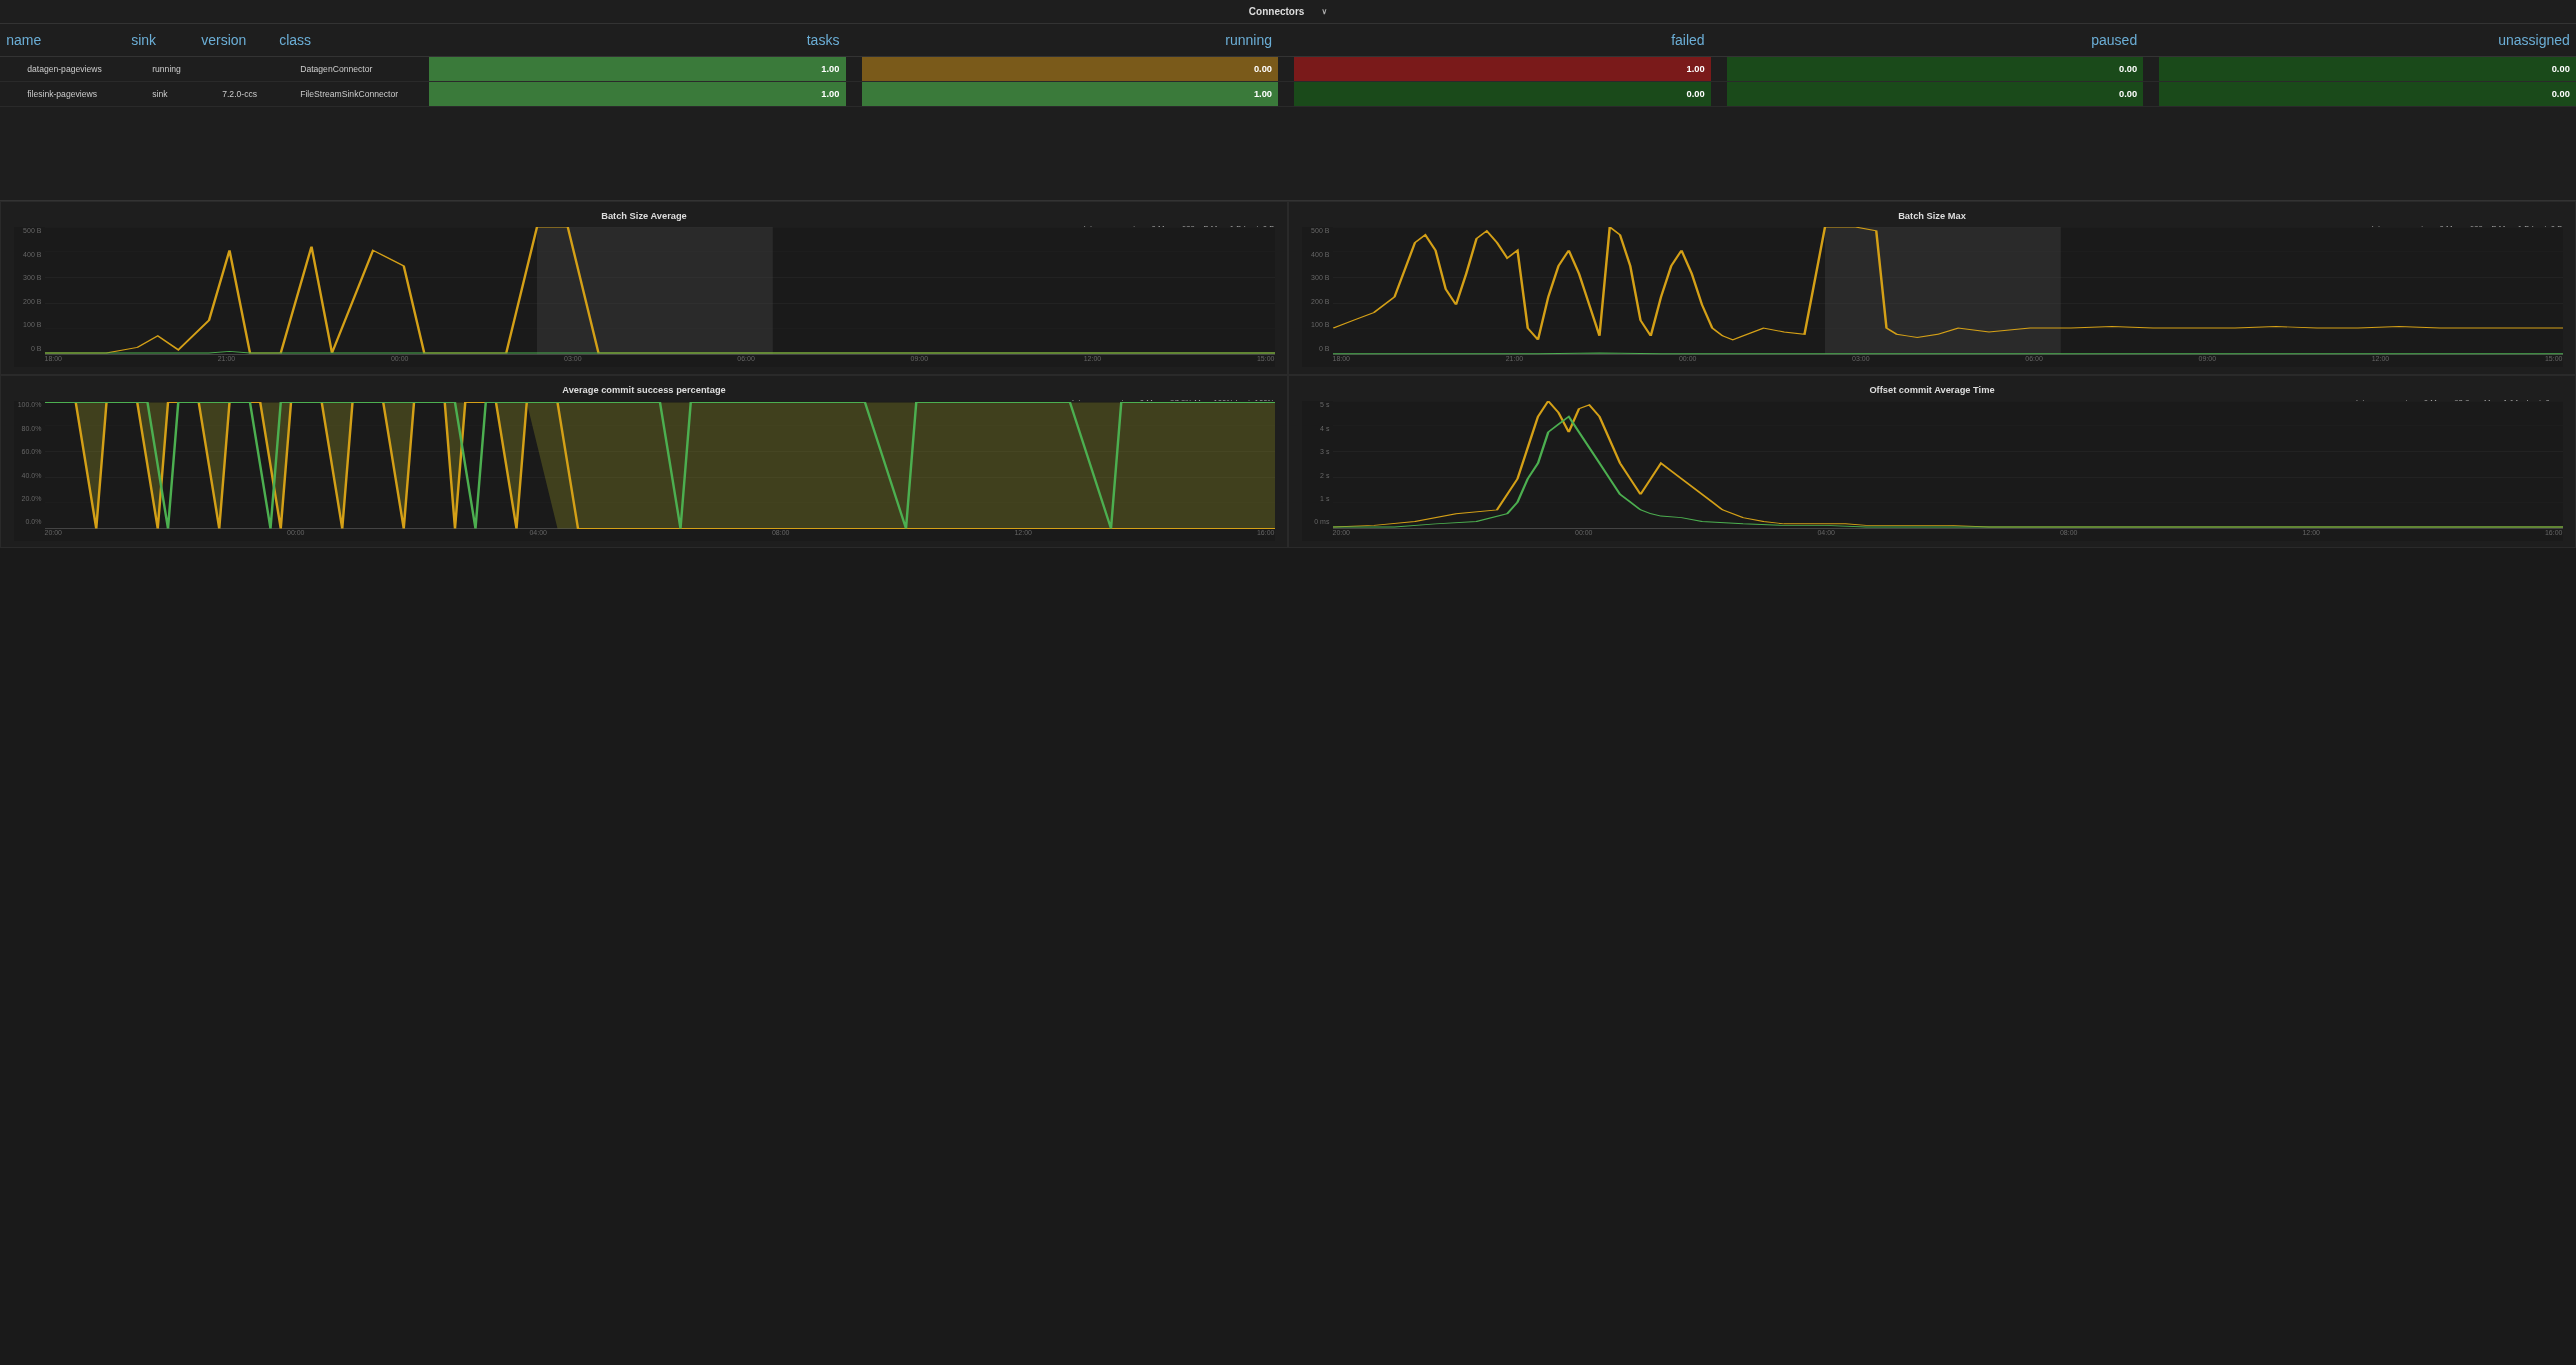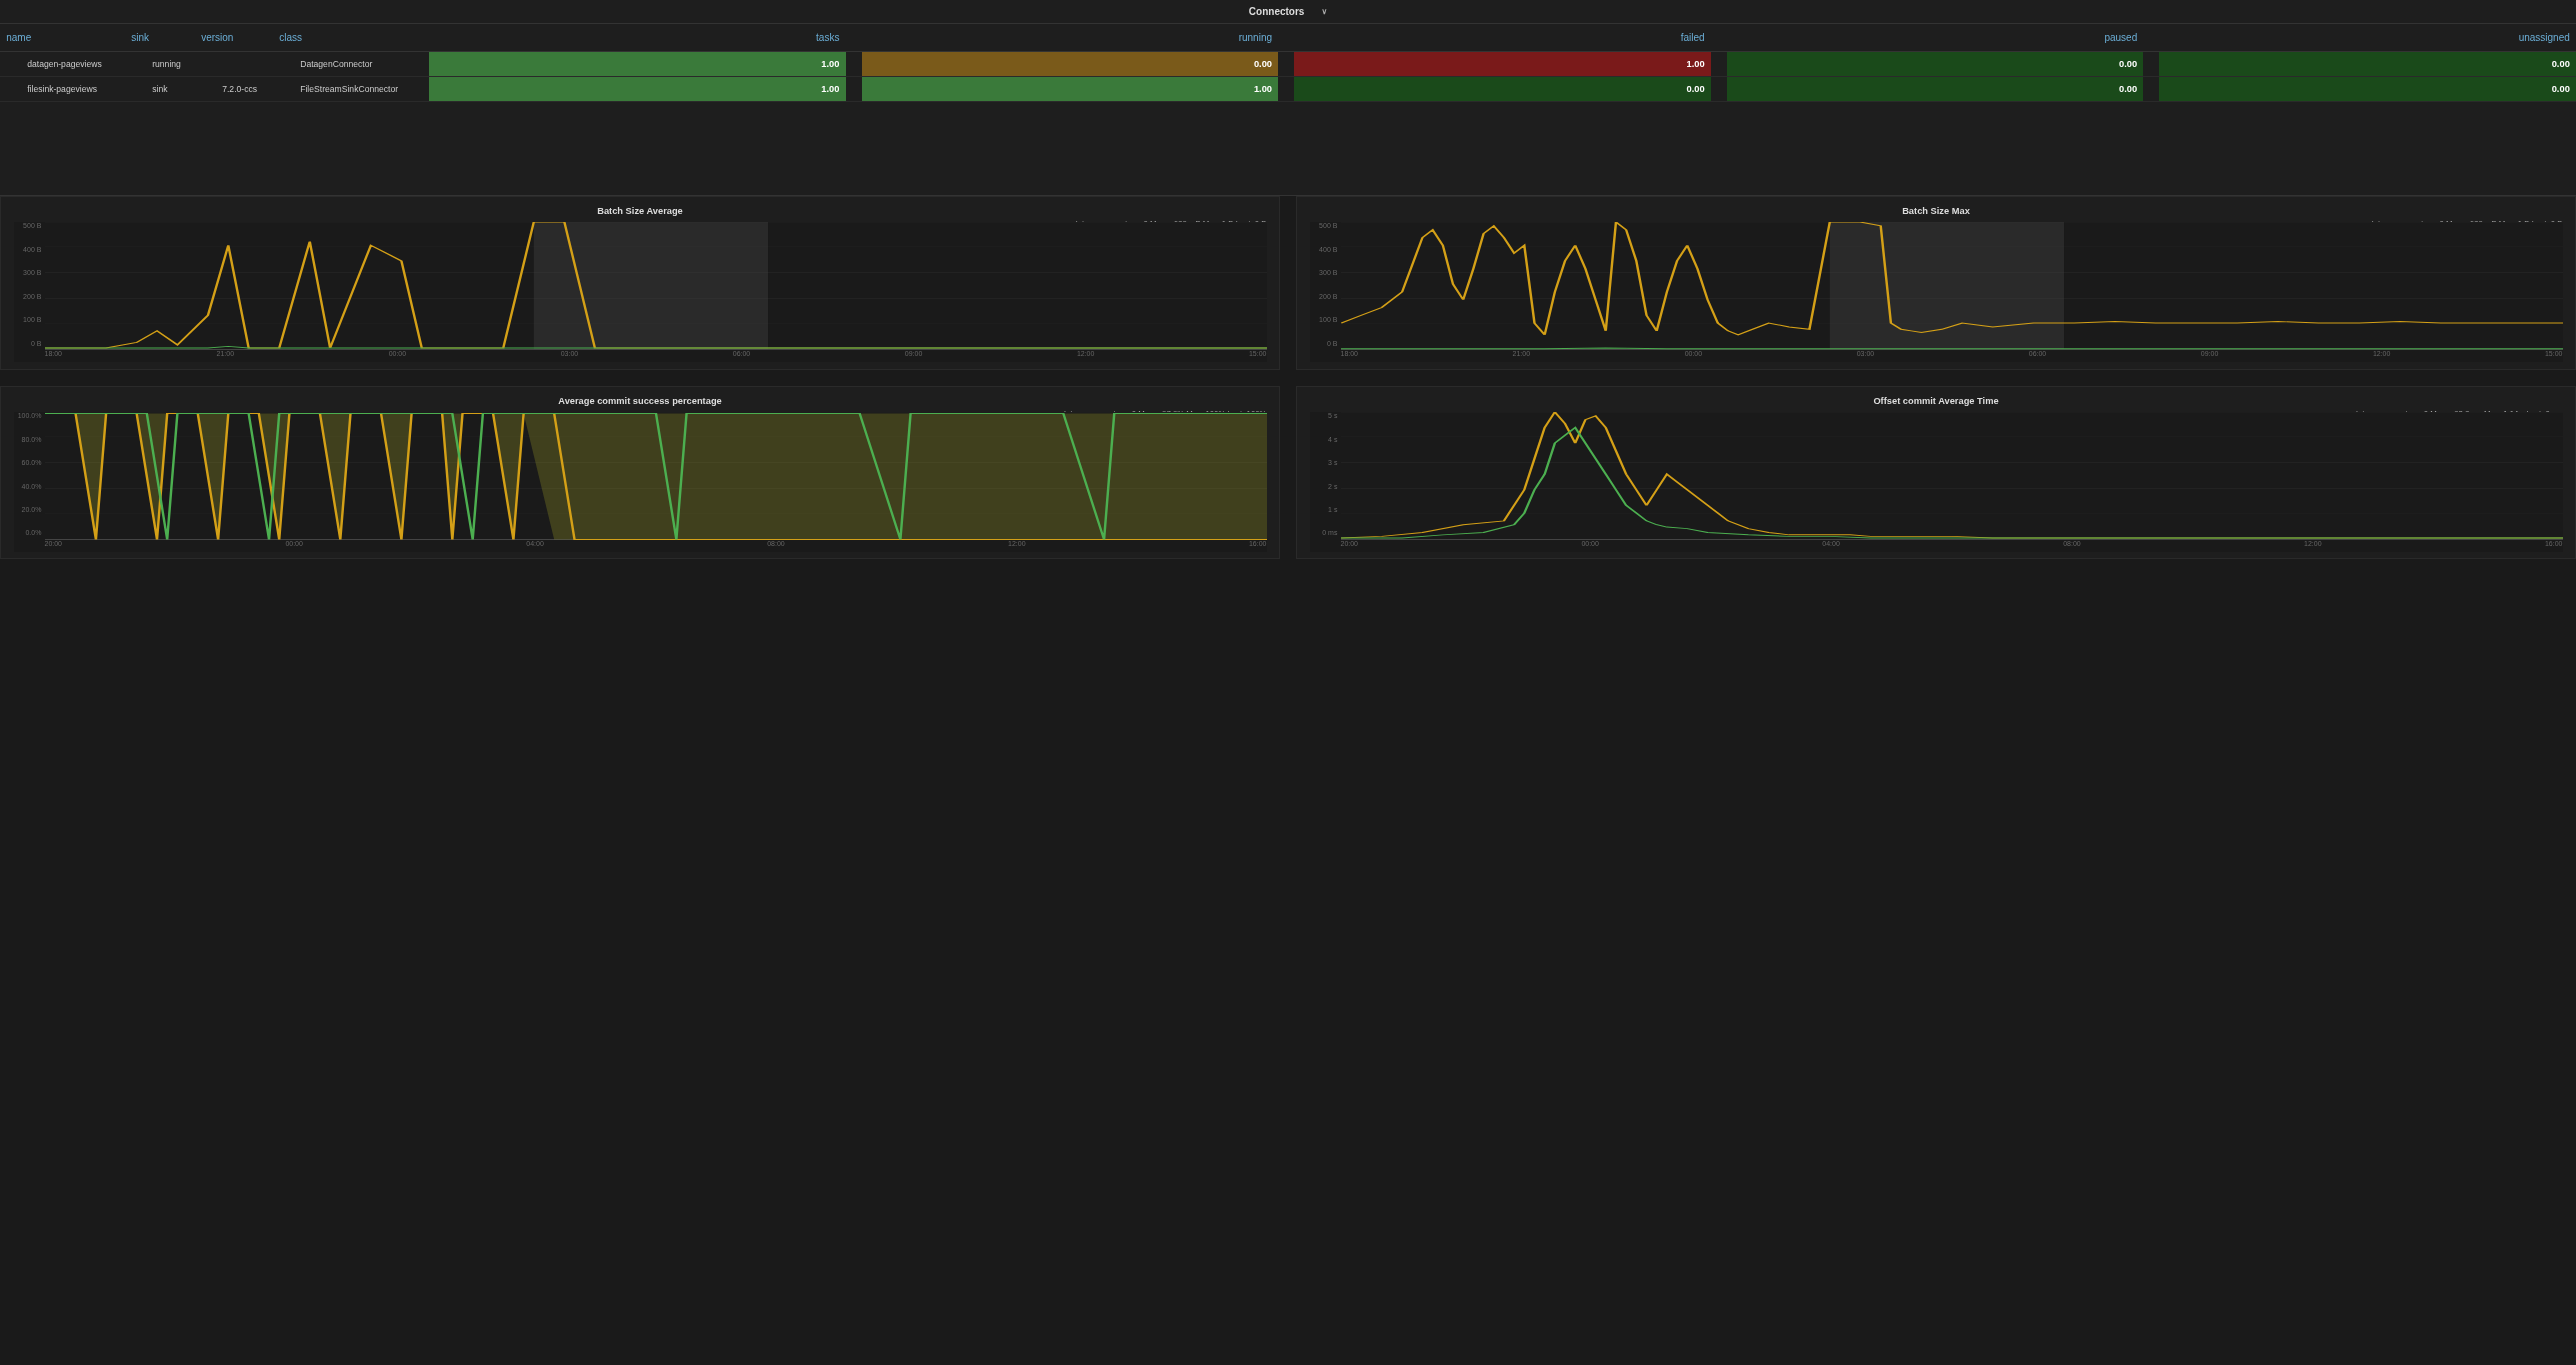--- a/index.html
+++ b/index.html
@@ -45,21 +45,21 @@
 
     .table-header-row {
       display: grid;
       grid-template-columns: 125px 70px 78px 140px 1fr 1fr 1fr 1fr 1fr;
       border-bottom: 0.8px solid #333;
       padding: 4.7px 0;
     }
 
     .table-header-row .col {
       color: #6baed6;
-      font-size: 10px;
+      font-size: 14px;
       padding: 3.1px 6.2px;
     }
 
     .table-header-row .col.right {
       text-align: right;
     }
 
     .table-data-row {
       display: grid;
       grid-template-columns: 125px 70px 78px 140px 1fr 1fr 1fr 1fr 1fr;
@@ -89,21 +89,21 @@
 
     .metric-cell.green { background: #3a7a3a; }
     .metric-cell.orange { background: #7a5a1a; }
     .metric-cell.red { background: #7a1a1a; }
     .metric-cell.dark-green { background: #1a4a1a; }
 
     
     .charts-section {
       display: grid;
       grid-template-columns: 1fr 1fr;
-      gap: 16px;
+      gap: 0;
     }
 
     .chart-panel {
       background: #1e1e1e;
       border: 0.8px solid #2a2a2a;
       padding: 9.3px 12.5px 6.2px 12.5px;
       position: relative;
     }
 
     .chart-title {

